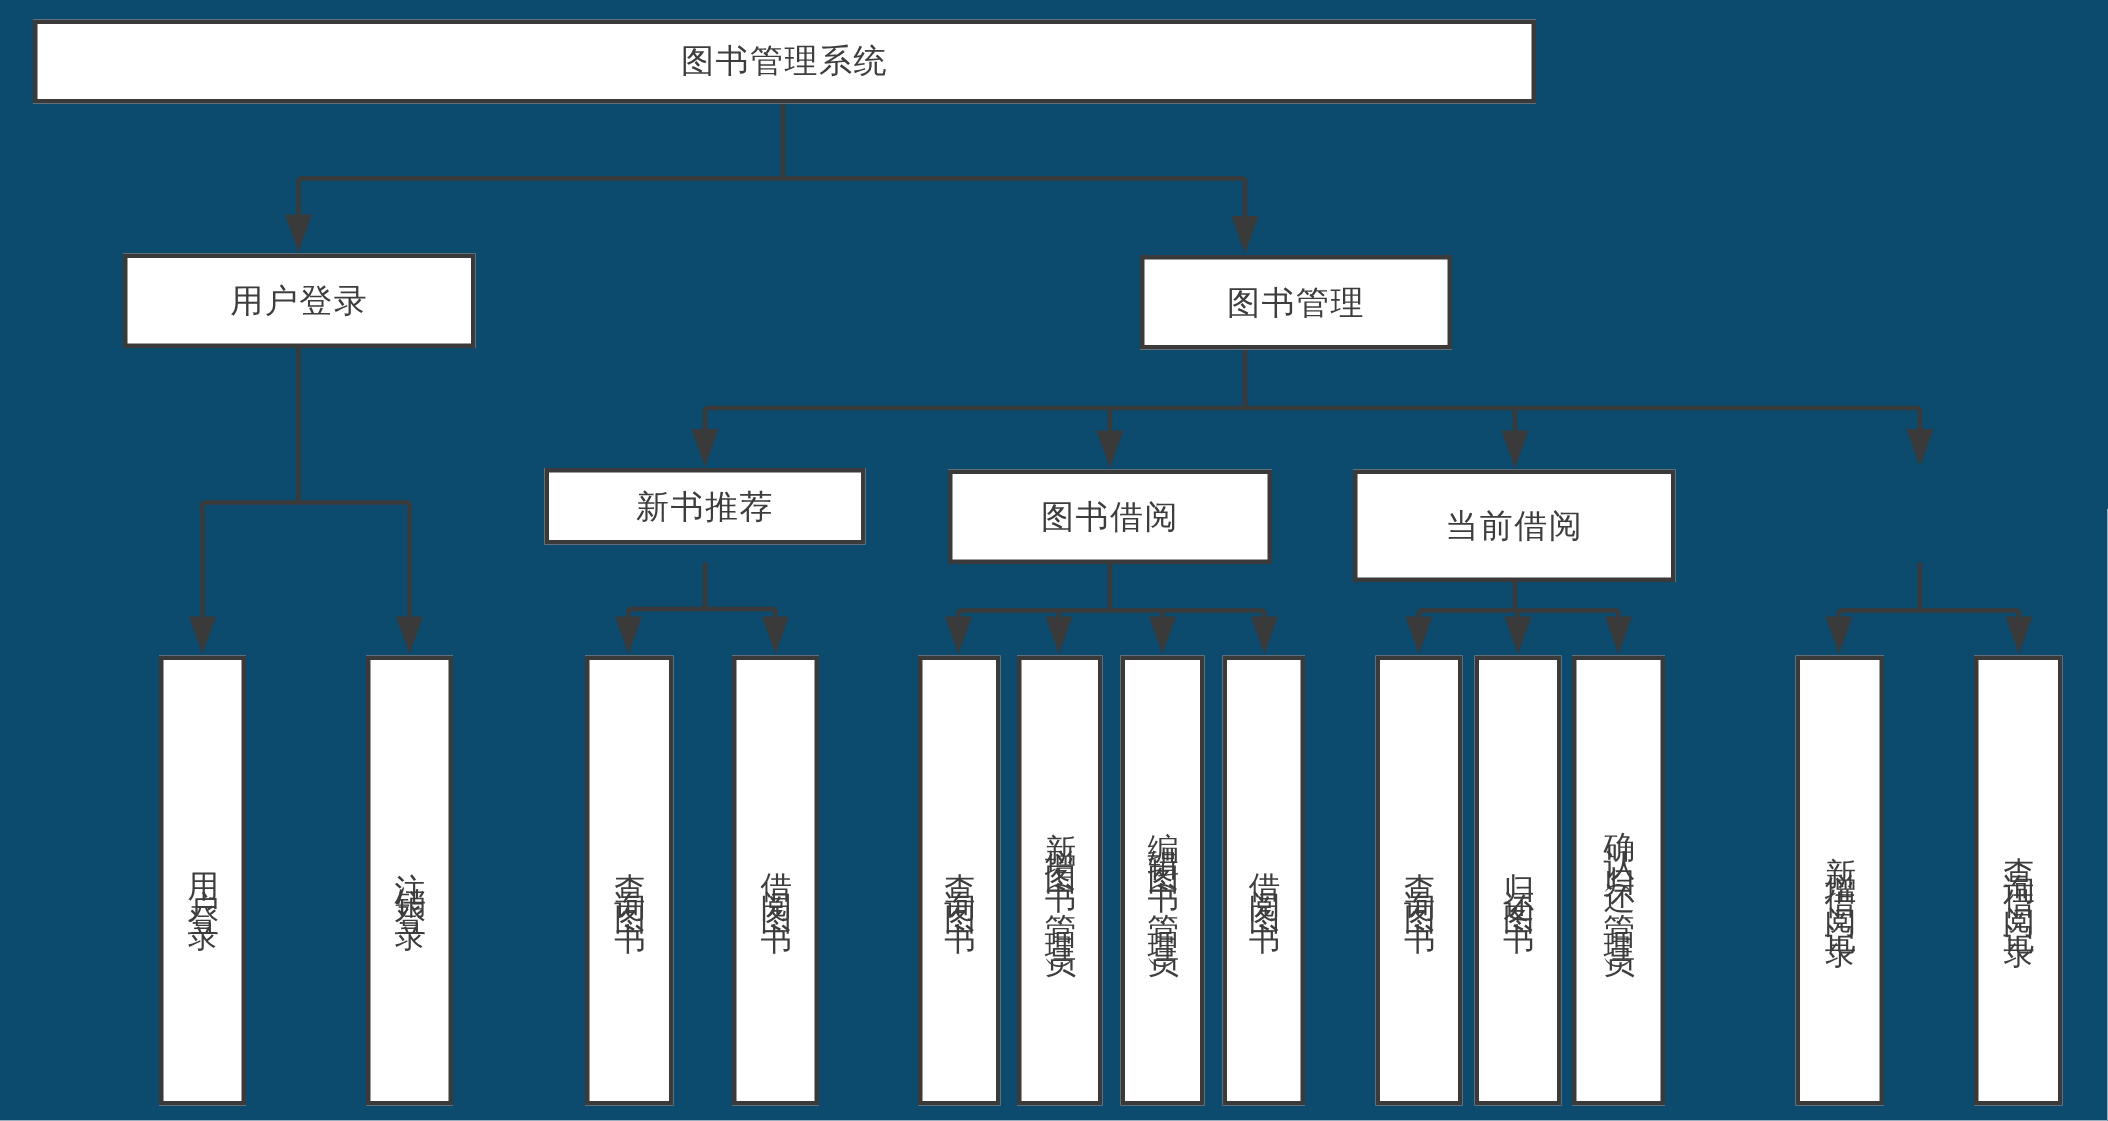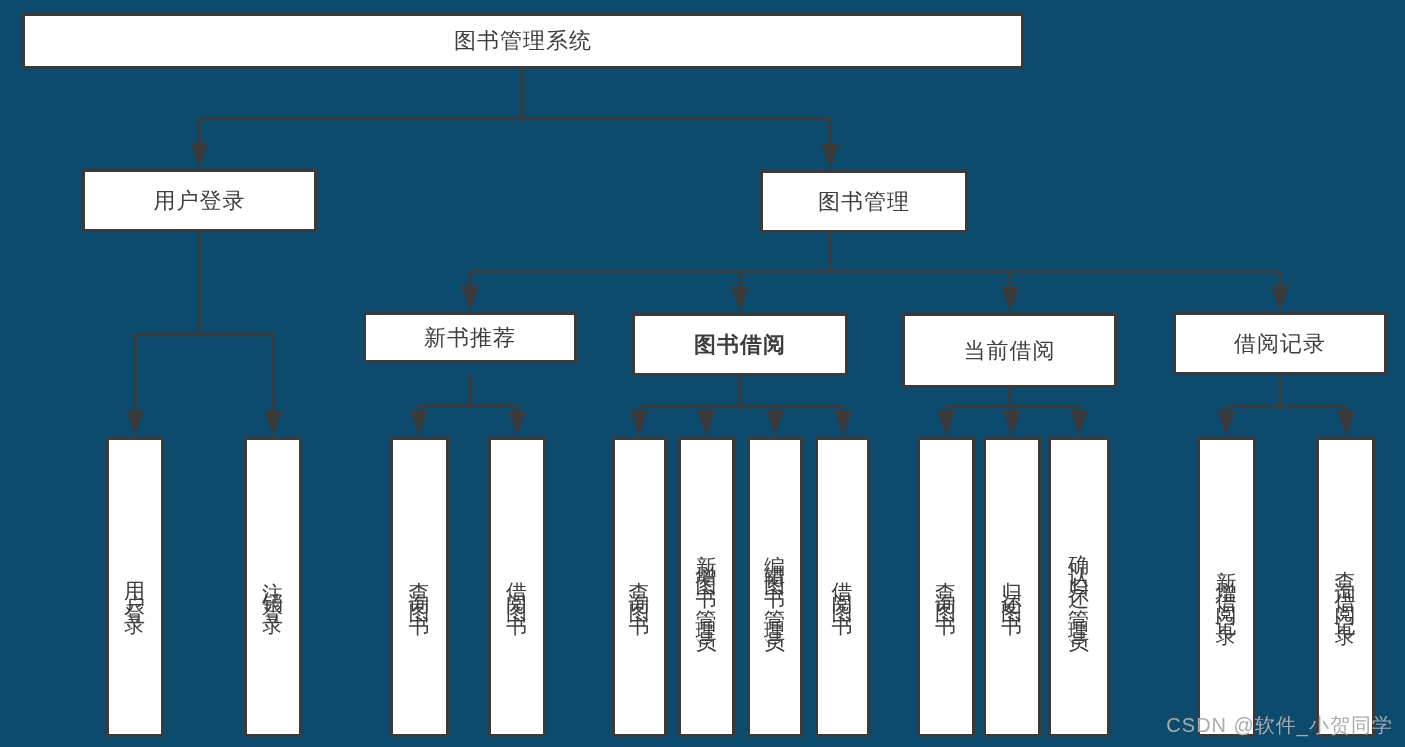--- a/index.html
+++ b/index.html
@@ -103,23 +103,22 @@
       <polygon points="1337,411 1355,411 1346,436"></polygon>
     </g>
   </svg>
 
   <div class="hbox" style="left:22px; top:13px; width:1002px; height:56px;">图书管理系统</div>
 
   <div class="hbox" style="left:82px; top:169px; width:235px; height:63px;">用户登录</div>
   <div class="hbox" style="left:712px; top:170px; width:208px; height:63px;margin-left:48px;">图书管理</div>
 
   <div class="hbox" style="left:363px; top:312px; width:214px; height:51px;">新书推荐</div>
-  <div class="hbox" style="left:632px; top:313px; width:216px; height:63px;font-weight:bold;">图书借阅</div>
+  <div class="hbox" style="left:632px; top:313px; width:216px; height:63px;">图书借阅</div>
   <div class="hbox" style="left:902px; top:313px; width:215px; height:75px;">当前借阅</div>
-  <div class="hbox" style="left:1173px; top:312px; width:214px; height:63px;">借阅记录</div>
 
   <div class="vbox" style="left:106px; width:58px;">
     <span class="vtext">用户登录</span>
   </div>
   <div class="vbox" style="left:244px; width:58px;">
     <span class="vtext">注销登录</span>
   </div>
 
   <div class="vbox" style="left:390px; width:59px;">
     <span class="vtext">查询图书</span>
@@ -151,15 +150,14 @@
     <span class="vtext">确认归还（管理员）</span>
   </div>
 
   <div class="vbox" style="left:1197px; width:59px;">
     <span class="vtext">新增借阅记录</span>
   </div>
   <div class="vbox" style="left:1316px; width:59px;">
     <span class="vtext">查询借阅记录</span>
   </div>
 
-  <div class="watermark">CSDN @软件_小贺同学</div>
 
 </div>
 
 </body></html>

